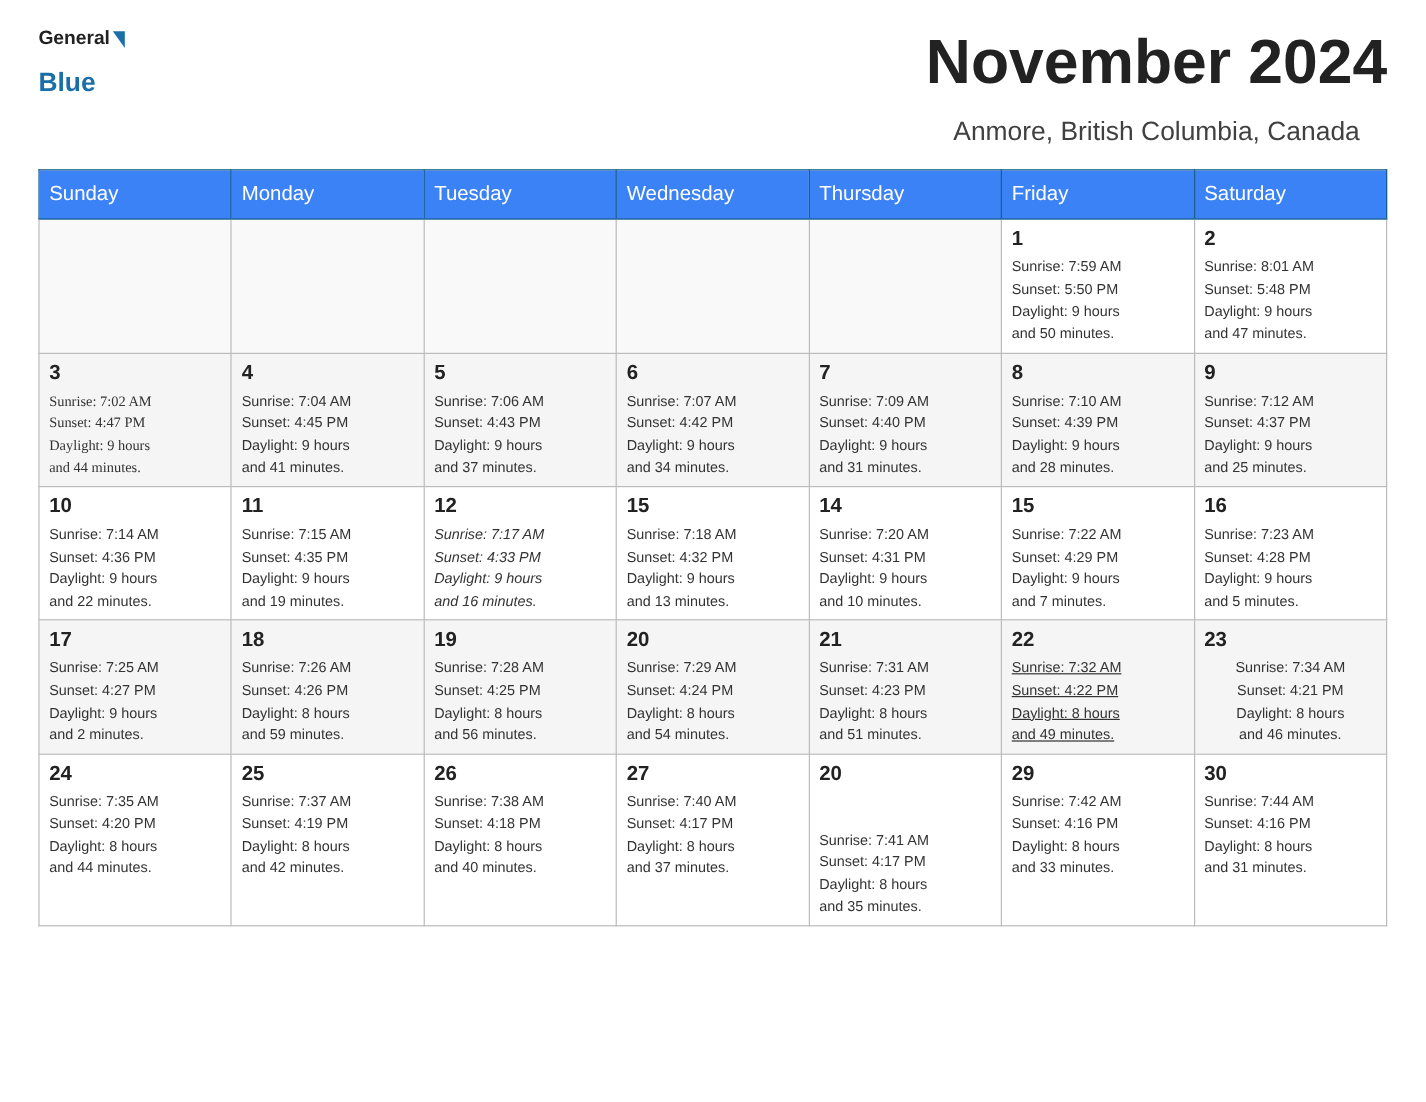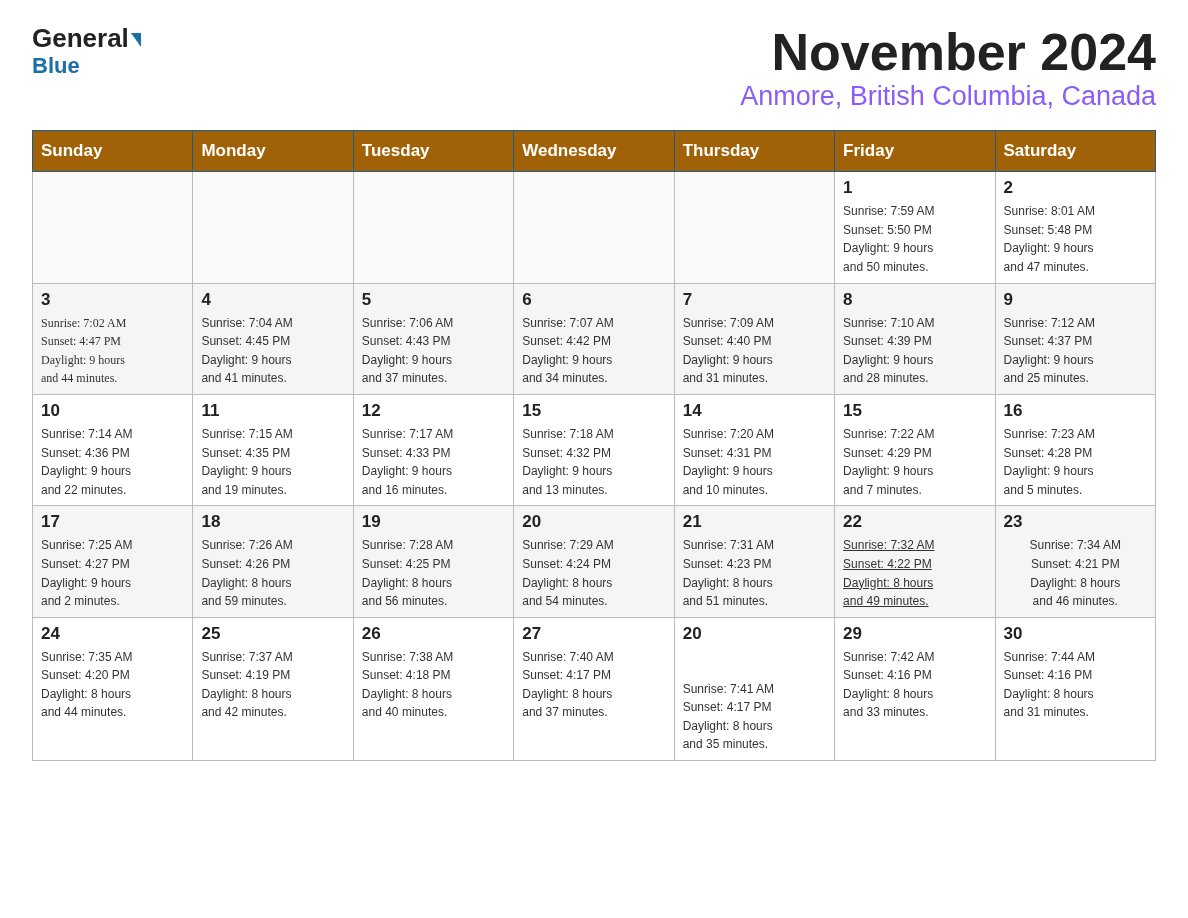--- a/index.html
+++ b/index.html
@@ -15,54 +15,55 @@
       justify-content: space-between;
       align-items: flex-start;
       margin-bottom: 18px;
     }
     .logo {
       display: flex;
       flex-direction: column;
       align-items: flex-start;
     }
     .logo-text {
-      font-size: 26px;
+      font-size: 16px;
       font-weight: bold;
       color: #222;
       line-height: 1.1;
     }
     .logo-sub {
       font-size: 22px;
       font-weight: bold;
       color: #1a6fa8;
+      margin-top: 14px;
     }
     .title-block {
-      text-align: right;
+      text-align: center;
     }
     .main-title {
       font-size: 52px;
       font-weight: bold;
       color: #222;
       line-height: 1.1;
     }
     .subtitle {
-      font-size: 27px;
-      color: #8b5cf6;
-      margin-top: 0;
+      font-size: 22px;
+      color: #404040;
+      margin-top: 16px;
     }
     table {
       width: 100%;
       border-collapse: collapse;
       table-layout: fixed;
     }
     thead tr th {
-      background: #a16207;
+      background: #3b82f6;
       color: #fff;
       font-size: 17px;
-      font-weight: bold;
+      font-weight: normal;
       padding: 10px 8px;
       text-align: left;
       border: 1px solid #1a5f8a;
     }
     tbody tr td {
       vertical-align: top;
       border: 1px solid #bbb;
       padding: 6px 8px;
       font-size: 13.5px;
       color: #222;
@@ -198,21 +199,21 @@
         </td>
         <td>
           <span class="day-num">11</span>
           <div class="day-info" style="white-space: pre-line;">Sunrise: 7:15 AM
 Sunset: 4:35 PM
 Daylight: 9 hours
 and 19 minutes.</div>
         </td>
         <td>
           <span class="day-num">12</span>
-          <div class="day-info" style="white-space: pre-line;">Sunrise: 7:17 AM
+          <div class="day-info" style="white-space: pre-line; font-style: italic;">Sunrise: 7:17 AM
 Sunset: 4:33 PM
 Daylight: 9 hours
 and 16 minutes.</div>
         </td>
         <td>
           <span class="day-num">15</span>
           <div class="day-info" style="white-space: pre-line;">Sunrise: 7:18 AM
 Sunset: 4:32 PM
 Daylight: 9 hours
 and 13 minutes.</div>

